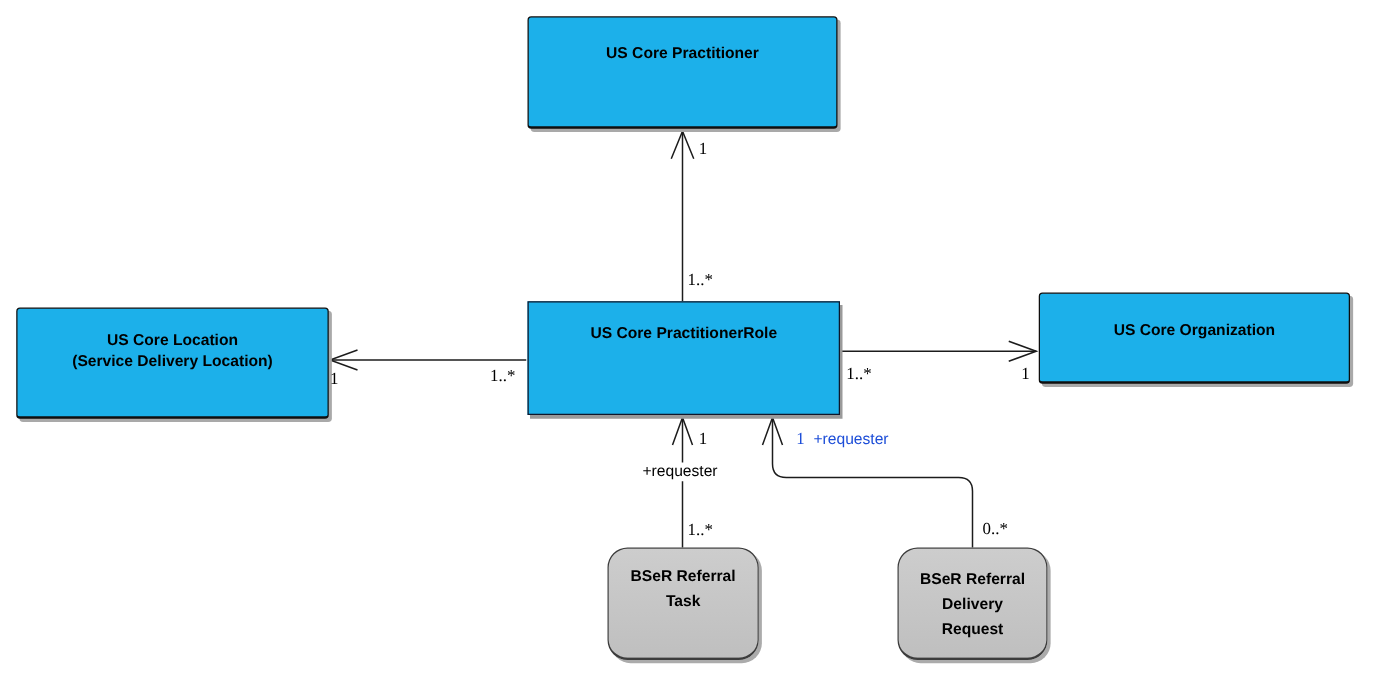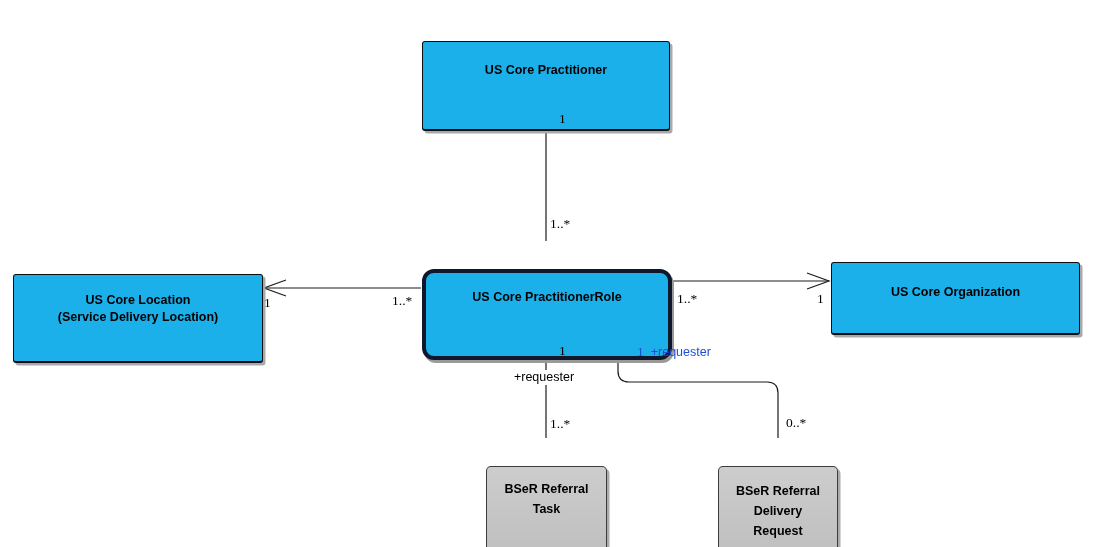--- a/index.html
+++ b/index.html
@@ -22,43 +22,42 @@
     fill: none;
   }
   .node {
     position: absolute;
     box-sizing: border-box;
     z-index: 2;
     text-align: center;
     font-weight: bold;
     font-size: 12.5px;
     color: #000000;
-    margin-top: 28px;
   }
   .node .line { pointer-events: none; }
   .cyan {
     background: var(--node-fill, #1cb0ea);
     border: 1px solid #0e0e0e;
     border-bottom-width: 2px;
     border-radius: 3px;
     box-shadow: 2.5px 2.5px 0 #a9a9a9;
     line-height: 17px;
   }
   .role-node {
     background: var(--node-fill, #1cb0ea);
-    border: 4px solid #0f172a;
-    border-radius: 12px;
+    border: 1px solid #0f172a;
+    border-radius: 0;
     box-shadow: 2px 3px 0 #9a9a9a;
     line-height: 16.5px;
   }
   .gray {
     background: linear-gradient(180deg, var(--gray-fill-top, #cdcdcd), var(--gray-fill, #bfbfbf));
     border: 1px solid #3c3c3c;
     border-bottom-width: 2px;
-    border-radius: 5px;
+    border-radius: 16px;
     box-shadow: 2.5px 2.5px 0 #ababab;
     line-height: 20px;
   }
   .pad-practitioner   { padding-top: 20px; }
   .pad-location       { padding-top: 17px; }
   .pad-role           { padding-top: 16px; }
   .pad-organization   { padding-top: 21px; }
   .pad-task           { padding-top: 12px; }
   .pad-service        { padding-top: 14px; }
   .mult {

